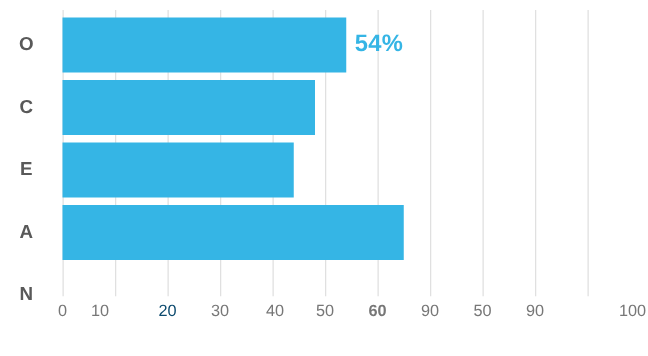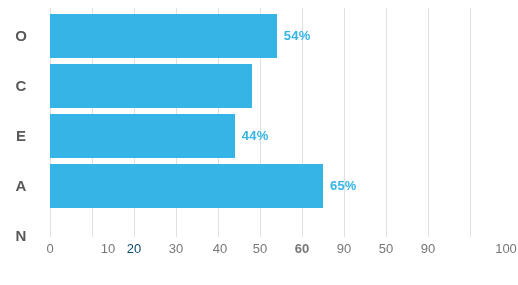--- a/index.html
+++ b/index.html
@@ -59,21 +59,21 @@
     top: 0;
     height: 44px;
     background: #35b5e5;
   }
   .bar-value {
     position: absolute;
     top: 0;
     height: 44px;
     line-height: 44px;
     white-space: nowrap;
-    font-size: 13px;
+    font-size: 19px;
     font-weight: bold;
     color: #35b5e5;
     letter-spacing: 0.2px;
   }
 
   
   #category-labels {
     position: absolute;
     left: 0;
     top: 14px;
@@ -141,31 +141,29 @@
   <div id="bars-layer">
       <div class="bar-row">
         <div class="bar-rect" style="width: 226.8px; background: rgb(53, 181, 229);"></div>
         <div class="bar-value" style="left: 233.8px; color: rgb(53, 181, 229);">54%</div>
       </div>
       <div class="bar-row">
         <div class="bar-rect" style="width: 201.6px; background: rgb(53, 181, 229);"></div>
       </div>
       <div class="bar-row">
         <div class="bar-rect" style="width: 184.8px; background: rgb(53, 181, 229);"></div>
-        <div class="bar-value" style="left: 191.8px; color: rgb(53, 181, 229);">44%</div>
       </div>
       <div class="bar-row">
         <div class="bar-rect" style="width: 273px; background: rgb(53, 181, 229);"></div>
-        <div class="bar-value" style="left: 280px; color: rgb(53, 181, 229);">65%</div>
       </div>
     </div>
 
   <div id="x-axis">
       <div class="xtick-label" style="left: 50px; color: rgb(119, 119, 119);">0</div>
-      <div class="xtick-label" style="left: 108px; color: rgb(119, 119, 119);">10</div>
+      <div class="xtick-label" style="left: 80px; color: rgb(119, 119, 119);">10</div>
       <div class="xtick-label" style="left: 134px; color: #0c4a6e;">20</div>
       <div class="xtick-label" style="left: 176px; color: rgb(119, 119, 119);">30</div>
       <div class="xtick-label" style="left: 220px; color: rgb(119, 119, 119);">40</div>
       <div class="xtick-label" style="left: 260px; color: rgb(119, 119, 119);">50</div>
       <div class="xtick-label" style="left: 302px; color: rgb(119, 119, 119); font-weight: bold;">60</div>
       <div class="xtick-label" style="left: 344px; color: rgb(119, 119, 119);">90</div>
       <div class="xtick-label" style="left: 386px; color: rgb(119, 119, 119);">50</div>
       <div class="xtick-label" style="left: 428px; color: rgb(119, 119, 119);">90</div>
       <div class="xtick-label" style="left: 470px; color: rgb(119, 119, 119); margin-left: 36px;">100</div>
     </div>

